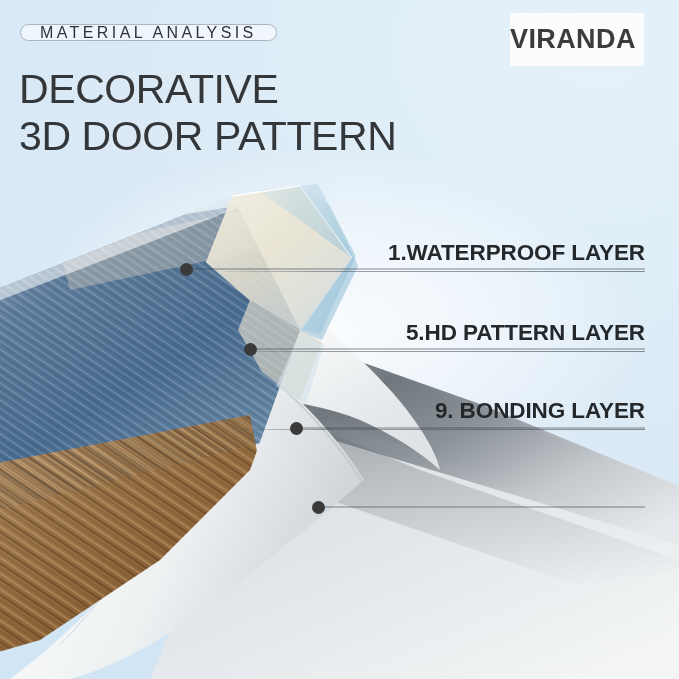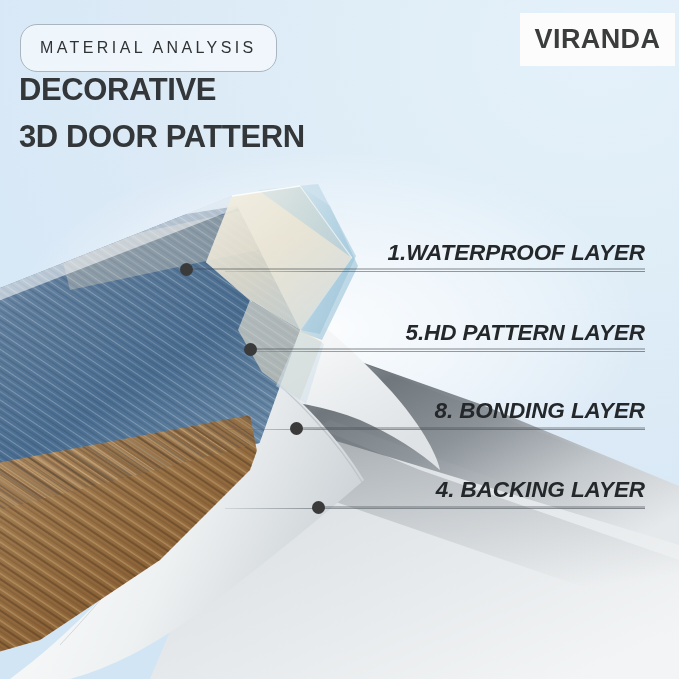--- a/index.html
+++ b/index.html
@@ -23,57 +23,57 @@
     left: 0; top: 140px;
     width: 679px; height: 420px;
     background: radial-gradient(60% 55% at 48% 45%, rgba(255,255,255,0.88) 0%, rgba(255,255,255,0.45) 45%, rgba(255,255,255,0.0) 78%);
     pointer-events: none;
   }
 
   
   .badge {
     position: absolute;
     left: 20px; top: 24px;
-    height: 48px;
+    height: 17px;
     padding: 0 19px;
     display: flex;
     align-items: center;
     border: 1.4px solid #a9b6c0;
     border-radius: 17px;
     background: rgba(255,255,255,0.55);
     box-sizing: border-box;
   }
   .badge-text {
     font-size: 16px;
     letter-spacing: 3.4px;
     color: #2f3336;
     font-weight: 400;
     white-space: nowrap;
   }
 
   .headline {
     position: absolute;
     left: 19px; top: 66px;
     color: #333739;
-    font-weight: 700;
-    font-size: 31px;
+    font-weight: 400;
+    font-size: 41px;
     line-height: 47px;
     letter-spacing: -0.4px;
     white-space: nowrap;
   }
   .headline .l2 { display: block; }
 
   .logo-box {
     position: absolute;
-    right: 4px; top: 13px;
-    width: 155px; height: 53px;
+    right: 35px; top: 13px;
+    width: 134px; height: 53px;
     background: #fcfcfc;
     display: flex;
     align-items: center;
-    justify-content: center;
+    justify-content: flex-start;
   }
   .logo-text {
     font-size: 27px;
     font-weight: 700;
     color: #3b3c3c;
     letter-spacing: 0.4px;
   }
 
   
   .art {
@@ -82,21 +82,20 @@
     width: 679px; height: 679px;
     pointer-events: none;
   }
 
   
   .callout {
     position: absolute;
     right: 34px;
     width: 420px;
     text-align: right;
-    font-style: italic;
   }
   .callout .ctext {
     display: block;
     font-size: 22.5px;
     font-weight: 700;
     color: #25282a;
     letter-spacing: -0.1px;
     white-space: nowrap;
     padding-bottom: 5px;
   }
@@ -284,25 +283,21 @@
 
   <div class="callout c1">
     <span class="ctext">1.WATERPROOF LAYER</span>
     <span class="crule"></span>
   </div>
   <div class="callout c2">
     <span class="ctext">5.HD PATTERN LAYER</span>
     <span class="crule"></span>
   </div>
   <div class="callout c3">
-    <span class="ctext">8. BONDING LAYER</span>
-    <span class="crule"></span>
-  </div>
-  <div class="callout c4">
-    <span class="ctext">4. BACKING LAYER</span>
+    <span class="ctext">9. BONDING LAYER</span>
     <span class="crule"></span>
   </div>
 
   <div class="dot" style="left:180px; top:263px;"></div>
   <div class="dot" style="left:244px; top:343px;"></div>
   <div class="dot" style="left:290px; top:422px;"></div>
   <div class="dot" style="left:312px; top:501px;"></div>
 
 </div>
 

